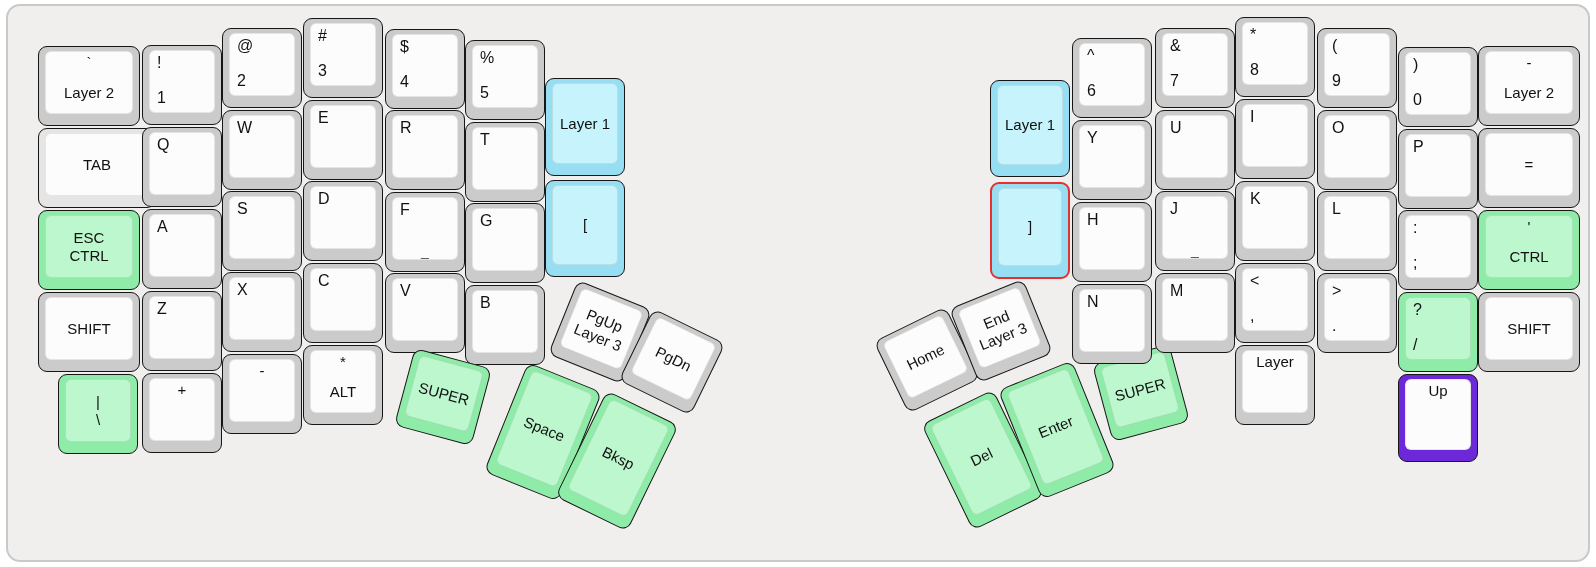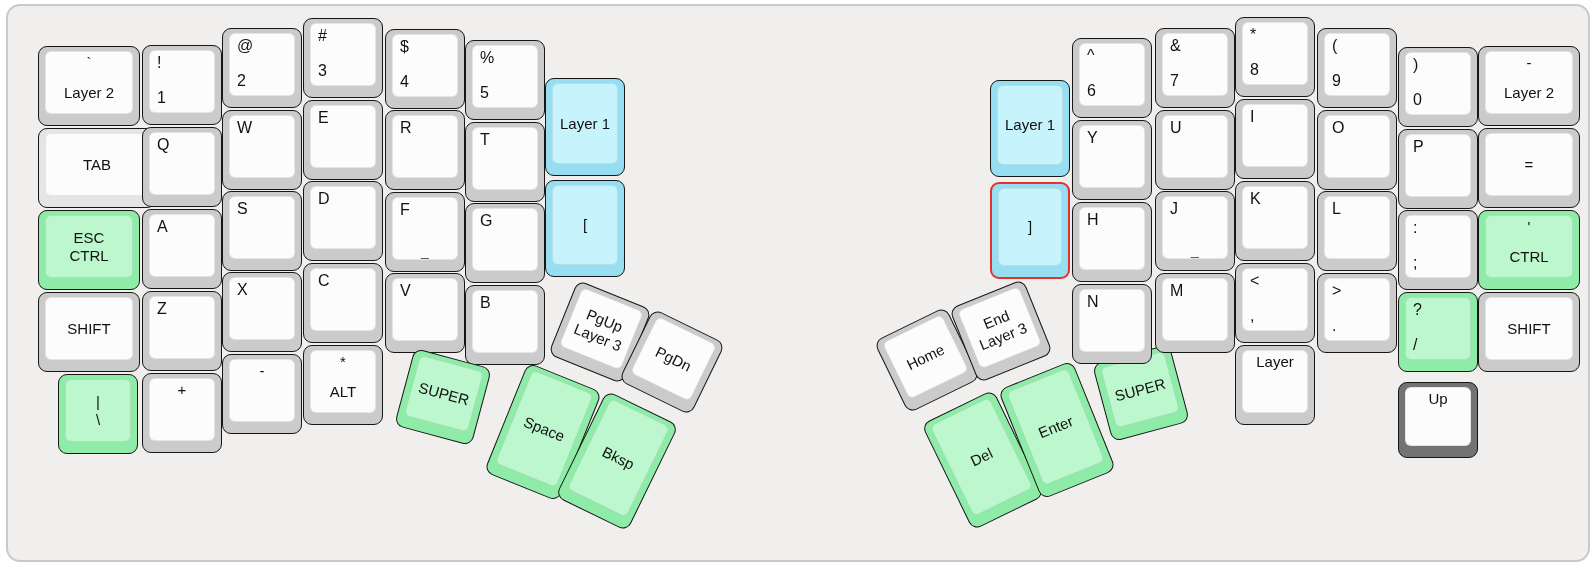--- a/index.html
+++ b/index.html
@@ -507,21 +507,21 @@
       </div>
     </div>
     <div class="key" style="left: 1398px; top: 292px; width: 80px; height: 80px; background: rgb(143, 236, 168); border-color: rgb(22, 22, 22);">
       <div class="top" style="background: rgb(188, 247, 205);">
         <div class="labels tl" style="color: rgb(17, 17, 17);">
           <span class="lbl l0">?</span>
           <span class="lbl l1">/</span>
         </div>
       </div>
     </div>
-    <div class="key" style="left: 1398px; top: 382px; width: 80px; height: 76px; background: #737373; border-color: rgb(22, 22, 22);">
+    <div class="key" style="left: 1398px; top: 374px; width: 80px; height: 88px; background: #6d28d9; border-color: rgb(22, 22, 22);">
       <div class="top" style="background: rgb(252, 252, 252);">
         <div class="labels tc" style="color: rgb(17, 17, 17);">
           <span class="lbl l0">Up</span>
         </div>
       </div>
     </div>
     <div class="key" style="left: 1478px; top: 46px; width: 102px; height: 80px; background: rgb(203, 203, 203); border-color: rgb(22, 22, 22);">
       <div class="top" style="background: rgb(252, 252, 252);">
         <div class="labels tc" style="color: rgb(17, 17, 17);">
           <span class="lbl l0">-</span>

